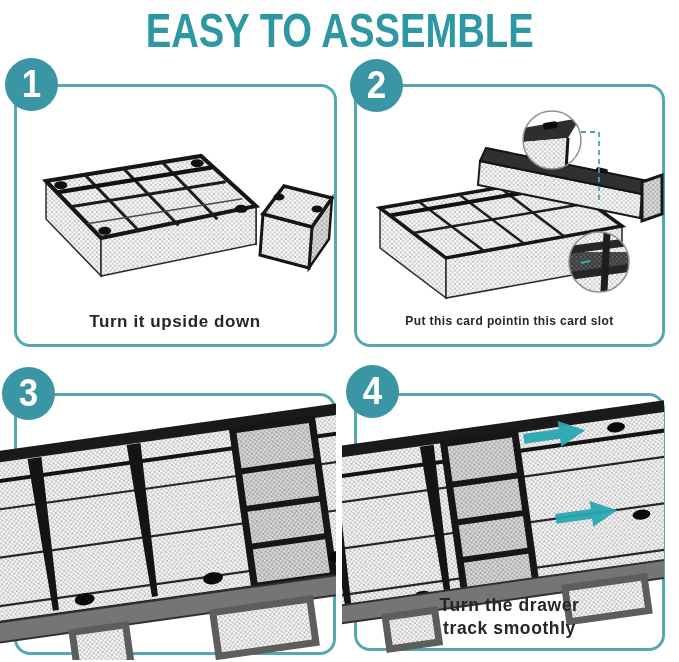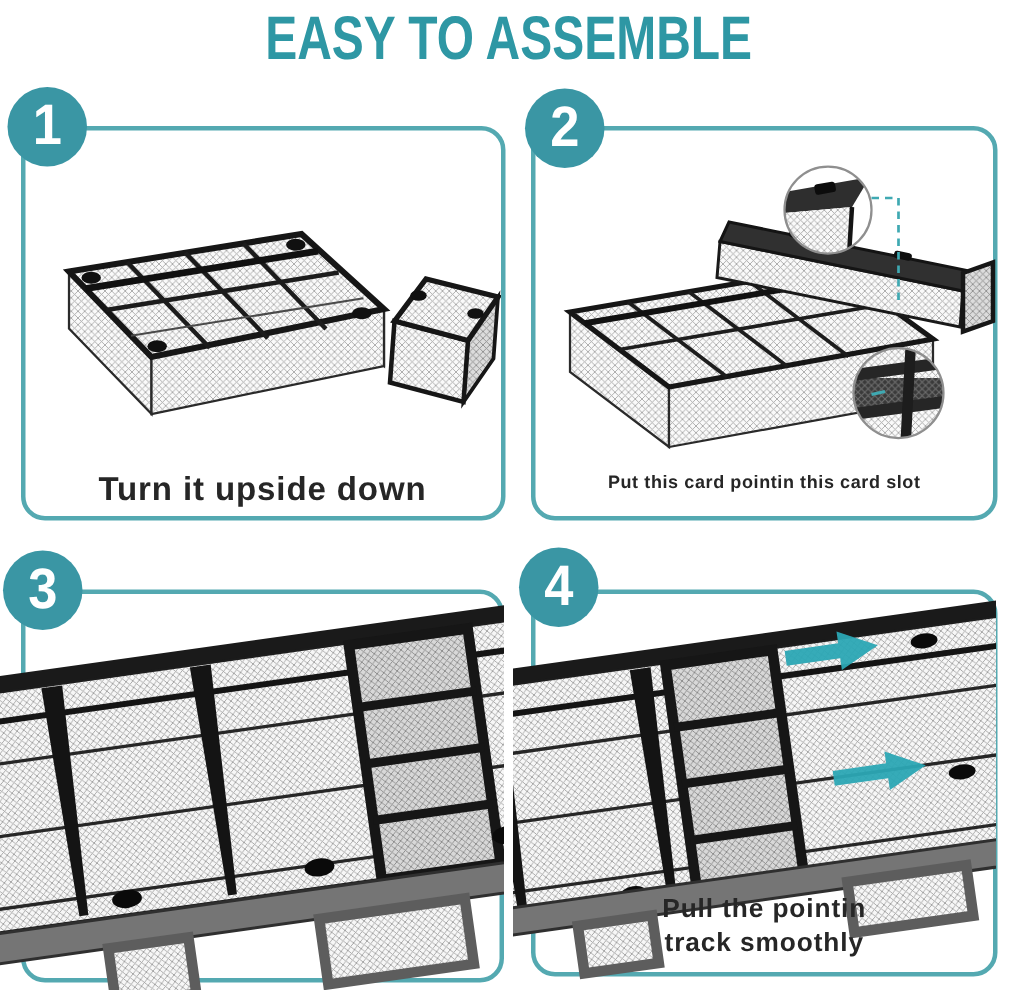--- a/index.html
+++ b/index.html
@@ -5,21 +5,21 @@
   html,body{margin:0;padding:0;}
   body{
     width:679px;height:662px;position:relative;overflow:hidden;
     background:#ffffff;
     font-family:"Liberation Sans",sans-serif;
     --accent_teal:#2E97A4;--badge_teal:#3A96A4;--panel_border_teal:#54A9B1;
     --caption_text:#262626;--arrow_teal:#2BA7B4;--guide_dash_teal:#3FA9B2;
   }
   .page-title{
     position:absolute;top:2px;left:0;width:679px;text-align:center;
-    font-size:41px;font-weight:bold;color:var(--accent_teal);
+    font-size:49px;font-weight:bold;color:var(--accent_teal);
     letter-spacing:0px;white-space:nowrap;z-index:4;
   }
   .page-title span{display:inline-block;transform:scaleX(0.78);transform-origin:center;}
   .panel{
     position:absolute;border:3px solid var(--panel_border_teal);
     border-radius:16px;background:#fff;z-index:1;box-sizing:border-box;
   }
   .panel.p1{left:14px;top:84px;width:323px;height:263px;}
   .panel.p2{left:354px;top:84px;width:311px;height:263px;}
   .panel.p3{left:14px;top:393px;width:322px;height:262px;}
@@ -34,21 +34,21 @@
   .badge span{display:inline-block;transform:scaleX(0.92);}
   .b1{left:5px;top:58px;}
   .b2{left:350px;top:59px;}
   .b3{left:2px;top:367px;}
   .b4{left:346px;top:365px;}
   .caption{
     position:absolute;z-index:4;color:var(--caption_text);
     text-align:center;font-weight:bold;white-space:pre-line;
     letter-spacing:0.6px;line-height:1.32;
   }
-  .c1{left:16px;width:318px;top:311px;font-size:22px;}
+  .c1{left:16px;width:318px;top:311px;font-size:17px;}
   .c2{left:356px;width:307px;top:314px;font-size:12px;letter-spacing:0.4px;}
   .c4{left:354px;width:311px;top:594px;font-size:17.5px;}
 </style>
 </head>
 <body style="--accent_teal: #2E97A4; --badge_teal: #3A96A4; --panel_border_teal: #54A9B1; --caption_text: #262626; --arrow_teal: #2BA7B4; --guide_dash_teal: #3FA9B2;">
 
 <div class="page-title"><span>EASY TO ASSEMBLE</span></div>
 
 <div class="panel p1"></div>
 <div class="panel p2"></div>
@@ -231,14 +231,14 @@
   </div>
 <div class="badge b3">
     <span>3</span>
   </div>
 <div class="badge b4">
     <span>4</span>
   </div>
 
 <div class="caption c1">Turn it upside down</div>
 <div class="caption c2">Put this card pointin this card slot</div>
-<div class="caption c4">Pull the pointin
+<div class="caption c4">Turn the drawer
 track smoothly</div>
 
 </body></html>

